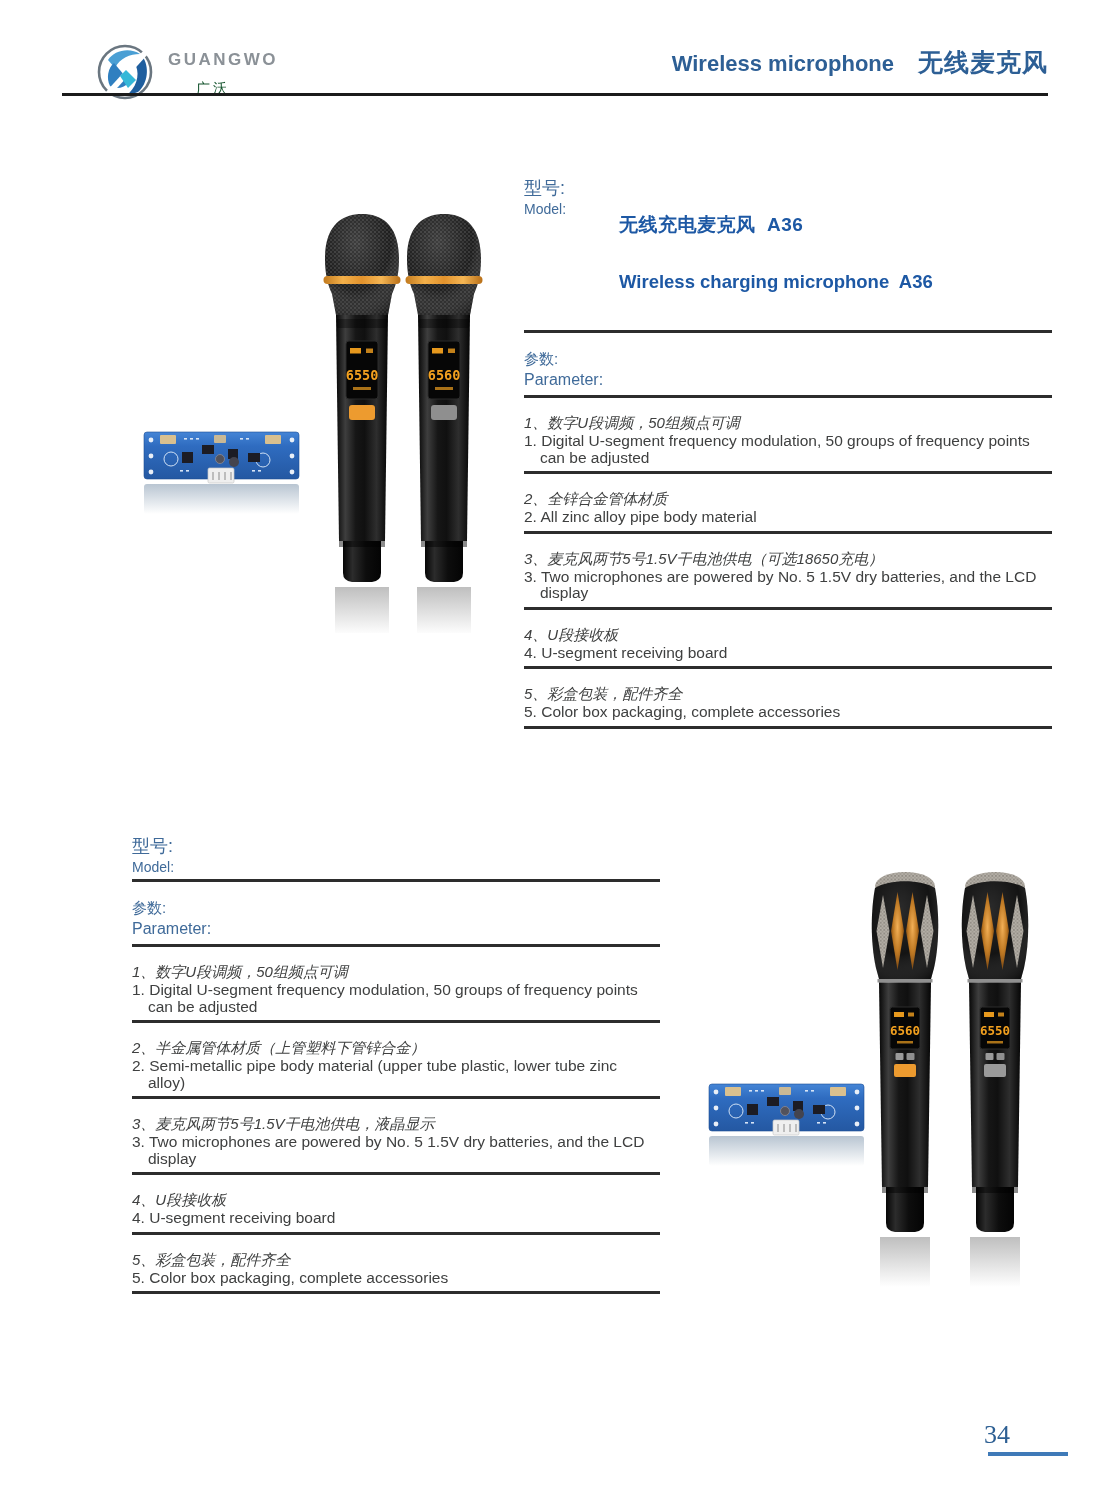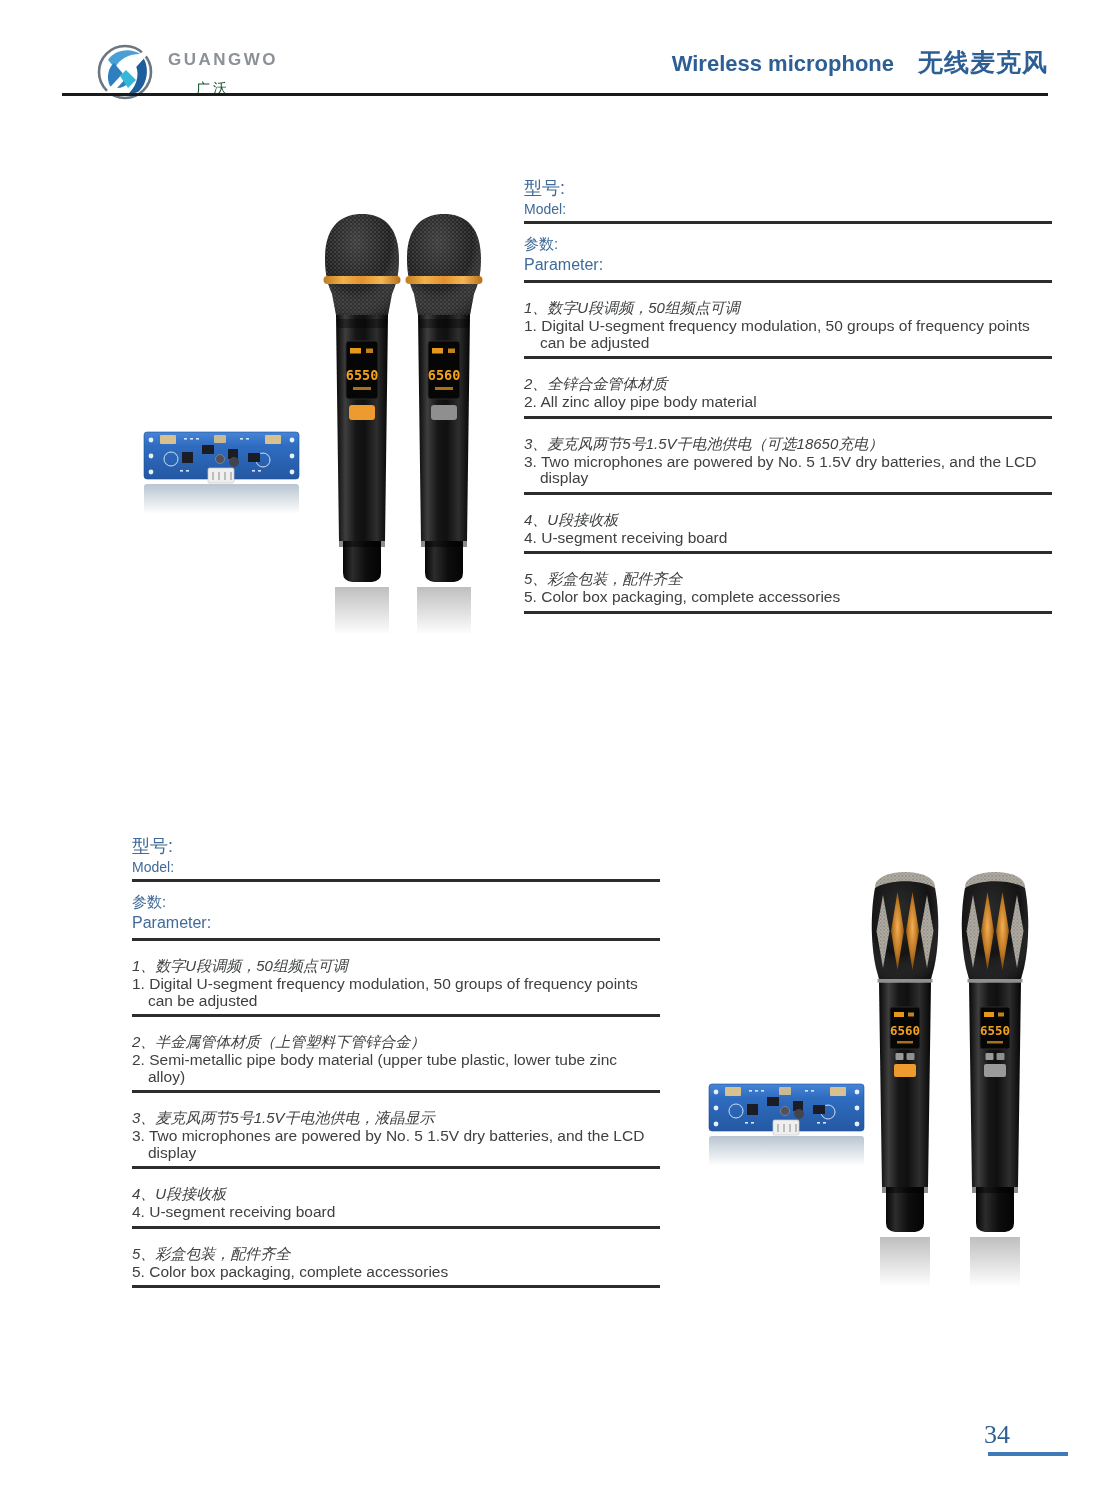--- a/index.html
+++ b/index.html
@@ -22,21 +22,21 @@
   .info-a58x { left:90px; top:836px; }
   .model-row { display:flex; }
   .model-labels { width:95px; flex:0 0 95px; color:#3f6a99; }
   .model-labels .l1 { font-size:18px; line-height:20px; }
   .model-labels .l2 { font-size:14px; line-height:22px; }
   .model-names { flex:1; color:#1d58a4; white-space:pre-wrap; }
   .model-names .n1 { font-size:19px; line-height:21px; font-weight:bold; letter-spacing:0.5px; }
   .model-names .n2 { font-size:18.5px; line-height:22px; font-weight:bold; }
   .rule { height:3px; background:#2d2d2d; }
   .rule.r-model { margin-top:1px; }
-  .param { margin-top:10px; color:#3f6a99; }
+  .param { margin-top:16px; color:#3f6a99; }
   .param .p1 { font-size:15px; line-height:20px; }
   .param .p2 { font-size:16px; line-height:22px; }
   .rule.r-param { margin-top:4px; }
   .item { margin-top:14px; color:#3f4040; }
   .item .cn { font-size:15px; line-height:21px;font-style:italic; }
   .item .en { font-size:15.5px; line-height:16.5px; padding-left:16px; text-indent:-16px; max-width:520px; }
   .rule.r-item { margin-top:5px; }
 
   
   .pic { position:absolute; }
@@ -223,20 +223,24 @@
       <use href="#pcbBoard"></use>
     </g>
   </svg>
 
   <section class="info info-a36">
     <div class="model-row">
       <div class="model-labels">
         <div class="l1">型号:</div>
         <div class="l2">Model:</div>
       </div>
+      <div class="model-names">
+        <div class="n1">无线充电麦克风  A36</div>
+        <div class="n2">Wireless charging microphone  A36</div>
+      </div>
     </div>
     <div class="rule r-model"></div>
     <div class="param">
       <div class="p1">参数:</div>
       <div class="p2">Parameter:</div>
     </div>
     <div class="rule r-param"></div>
 
     <div class="item">
       <div class="cn">1、数字U段调频，50组频点可调</div>

